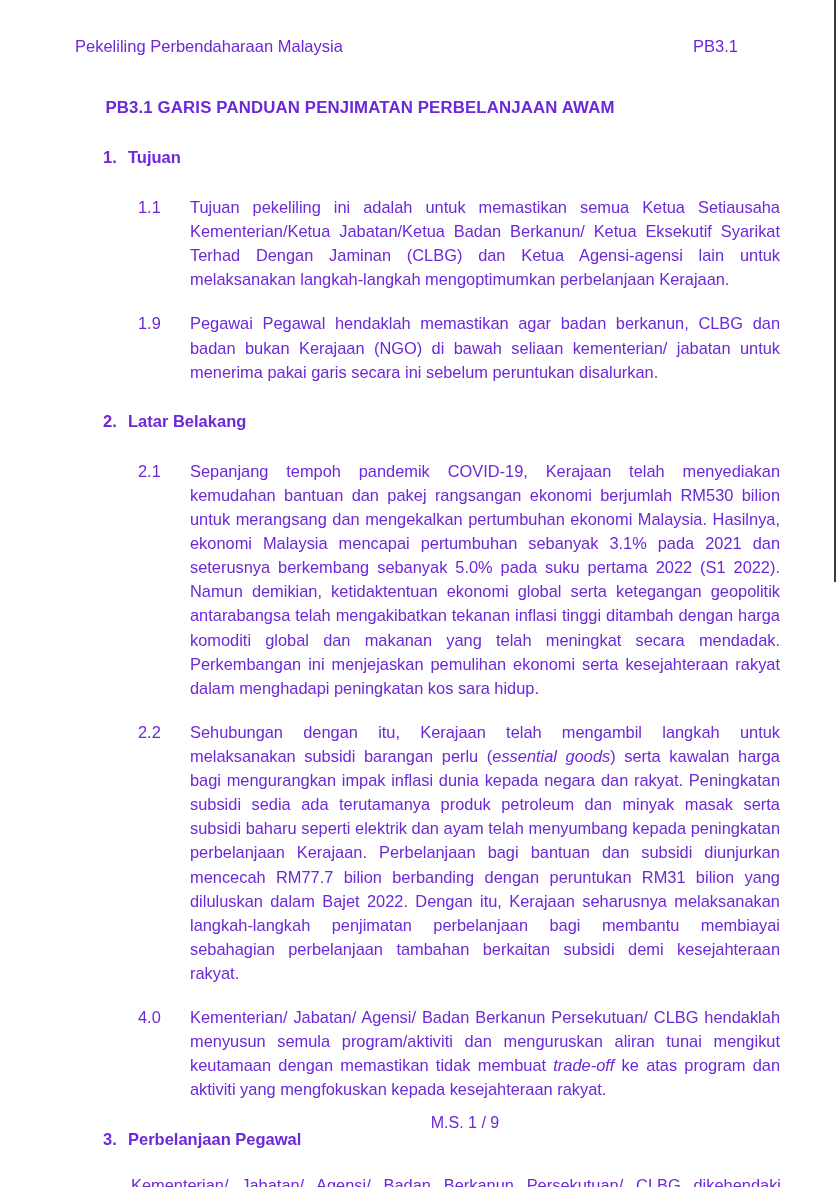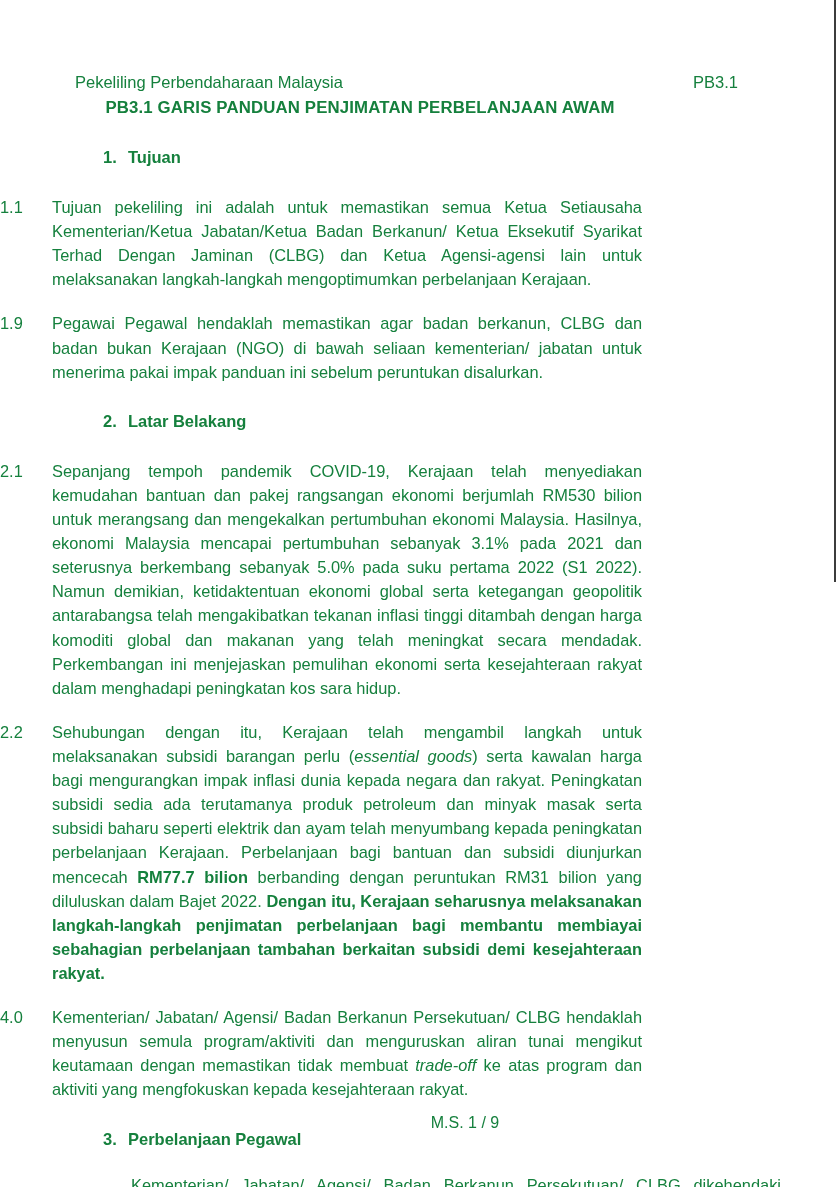--- a/index.html
+++ b/index.html
@@ -6,21 +6,21 @@
     margin: 0;
     padding: 0;
     background: #ffffff;
   }
   .page {
     position: relative;
     width: 840px;
     height: 1187px;
     background: #ffffff;
     font-family: "Liberation Sans", sans-serif;
-    color: #15803d;
+    color: #6d28d9;
     overflow: hidden;
     box-sizing: border-box;
   }
   
   .edge-rule {
     position: absolute;
     right: 4px;
     top: 0;
     width: 2px;
     height: 582px;
@@ -34,21 +34,20 @@
     left: 75px;
     right: 60px;
     display: flex;
     justify-content: space-between;
     align-items: baseline;
     font-size: 16.5px;
     line-height: 1.25;
   }
   .doc-header .hdr-right {
     padding-right: 42px;
-    margin-top: 36px;
   }
 
   
   .doc-title {
     position: absolute;
     top: 98px;
     left: 0;
     width: 720px;
     text-align: center;
     font-weight: bold;
@@ -74,20 +73,21 @@
   .section-head .num {
     width: 25px;
     flex: 0 0 25px;
   }
   .section-head .label {
     flex: 1 1 auto;
   }
 
   .para {
     display: flex;
+    margin-left: 138px;
     width: 642px;
     box-sizing: border-box;
     font-size: 16.4px;
     line-height: 1.47;
   }
   .para .pnum {
     flex: 0 0 52px;
     width: 52px;
   }
   .para .ptext {
@@ -102,21 +102,21 @@
     width: 650px;
     font-size: 16.4px;
     line-height: 1.47;
     text-align: justify;
     box-sizing: border-box;
   }
   .sp-20 { height: 20px; }
   .sp-24 { height: 24px; }
   .sp-28 { height: 28px; }
 
-  b, .b { font-weight: bold; }
+  b, .b { font-weight: normal; }
   i, .i { font-style: italic; }
 
   
   .doc-footer {
     position: absolute;
     bottom: 55px;
     left: 0;
     width: 840px;
     text-align: center;
     font-size: 16px;
@@ -148,21 +148,21 @@
 
     <div class="para">
       <span class="pnum">1.1</span>
       <span class="ptext">Tujuan pekeliling ini adalah untuk memastikan semua Ketua Setiausaha Kementerian/Ketua Jabatan/Ketua Badan Berkanun/ Ketua Eksekutif Syarikat Terhad Dengan Jaminan (CLBG) dan Ketua Agensi-agensi lain untuk melaksanakan langkah-langkah mengoptimumkan perbelanjaan Kerajaan.</span>
     </div>
 
     <div class="sp-20"></div>
 
     <div class="para">
       <span class="pnum">1.9</span>
-      <span class="ptext">Pegawai Pegawal hendaklah memastikan agar badan berkanun, CLBG dan badan bukan Kerajaan (NGO) di bawah seliaan kementerian/ jabatan untuk menerima pakai impak panduan ini sebelum peruntukan disalurkan.</span>
+      <span class="ptext">Pegawai Pegawal hendaklah memastikan agar badan berkanun, CLBG dan badan bukan Kerajaan (NGO) di bawah seliaan kementerian/ jabatan untuk menerima pakai garis secara ini sebelum peruntukan disalurkan.</span>
     </div>
 
     <div class="sp-28"></div>
 
     <div class="section-head">
       <span class="num">2.</span>
       <span class="label">Latar Belakang</span>
     </div>
 
     <div class="sp-28"></div>

